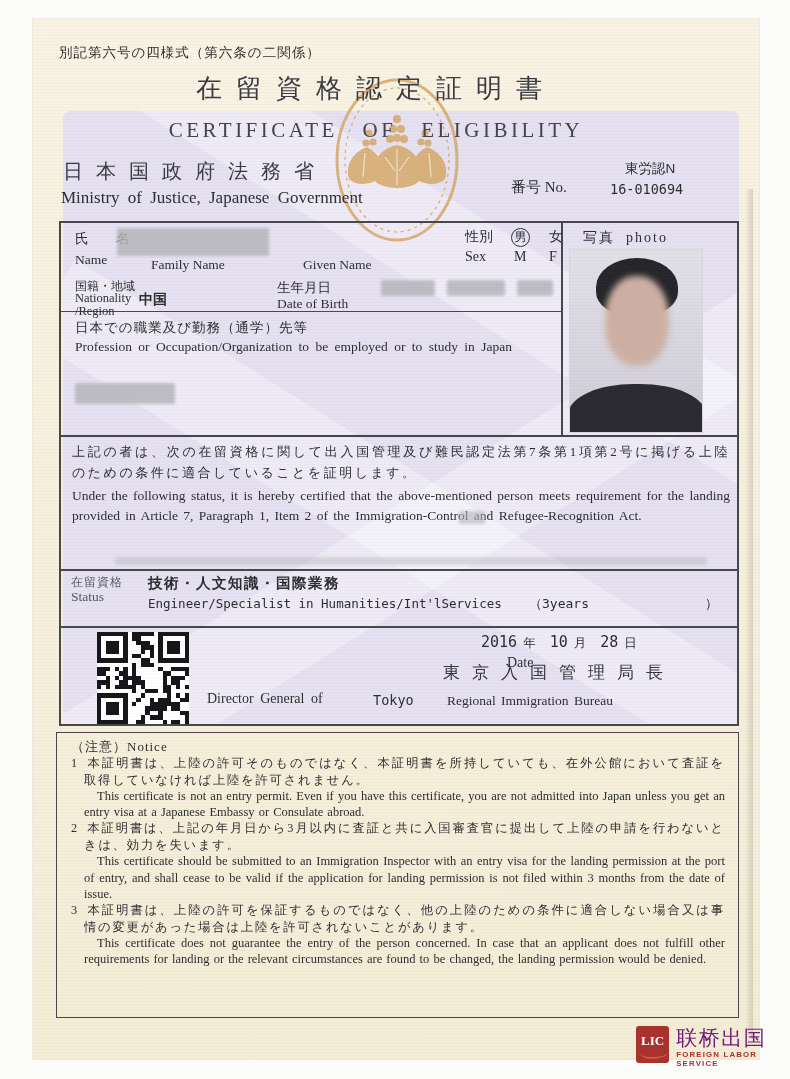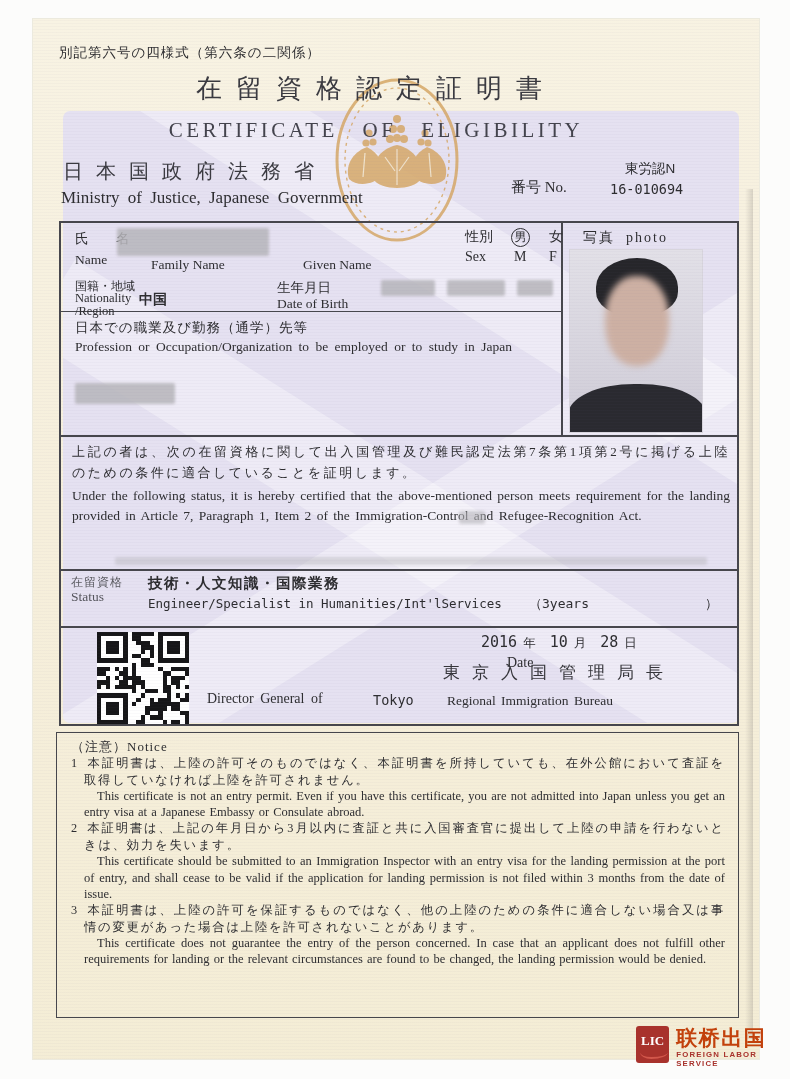--- a/index.html
+++ b/index.html
@@ -73,21 +73,21 @@
   .notice-h { font-size:13px; line-height:17px; letter-spacing:1px; }
   .n-ja { font-size:12.3px; line-height:16.5px; letter-spacing:1.8px; text-align:justify; padding-left:13px; }
   .n-ja .num { display:inline-block; margin-left:-13px; margin-right:10px; letter-spacing:0; }
   .n-en { font-size:12.5px; line-height:16.2px; text-align:justify; padding-left:13px; text-indent:13px; word-spacing:1px; }
   
   .logo { position:absolute; left:636px; top:1026px; display:flex; gap:7px; align-items:flex-start; }
   .lic-box { width:37px; height:37px; background:#a8322c; border-radius:3px; position:relative;
     color:#fff; font-weight:bold; font-size:13px; text-align:center; line-height:30px; font-family:"Liberation Serif",serif; }
   .lic-box::after { content:""; position:absolute; left:4px; bottom:4px; width:28px; height:8px;
     border-bottom:2.5px solid #d2574b; border-radius:0 0 90% 60% / 0 0 100% 100%; }
-  .logo-cn { font-size:21px; font-weight:bold; color:#c2410c; letter-spacing:1.5px;
+  .logo-cn { font-size:21px; font-weight:normal; color:#701a75; letter-spacing:1.5px;
     font-family:"Liberation Sans","DejaVu Sans",sans-serif; line-height:24px; }
   .logo-en { font-size:7.8px; font-weight:bold; color:#a8322c; letter-spacing:1.2px;
     font-family:"Liberation Sans","DejaVu Sans",sans-serif; }
 </style>
 </head>
 <body>
 
 <div class="paper">
   <div class="wmband">
     <i class="wm1"></i>

